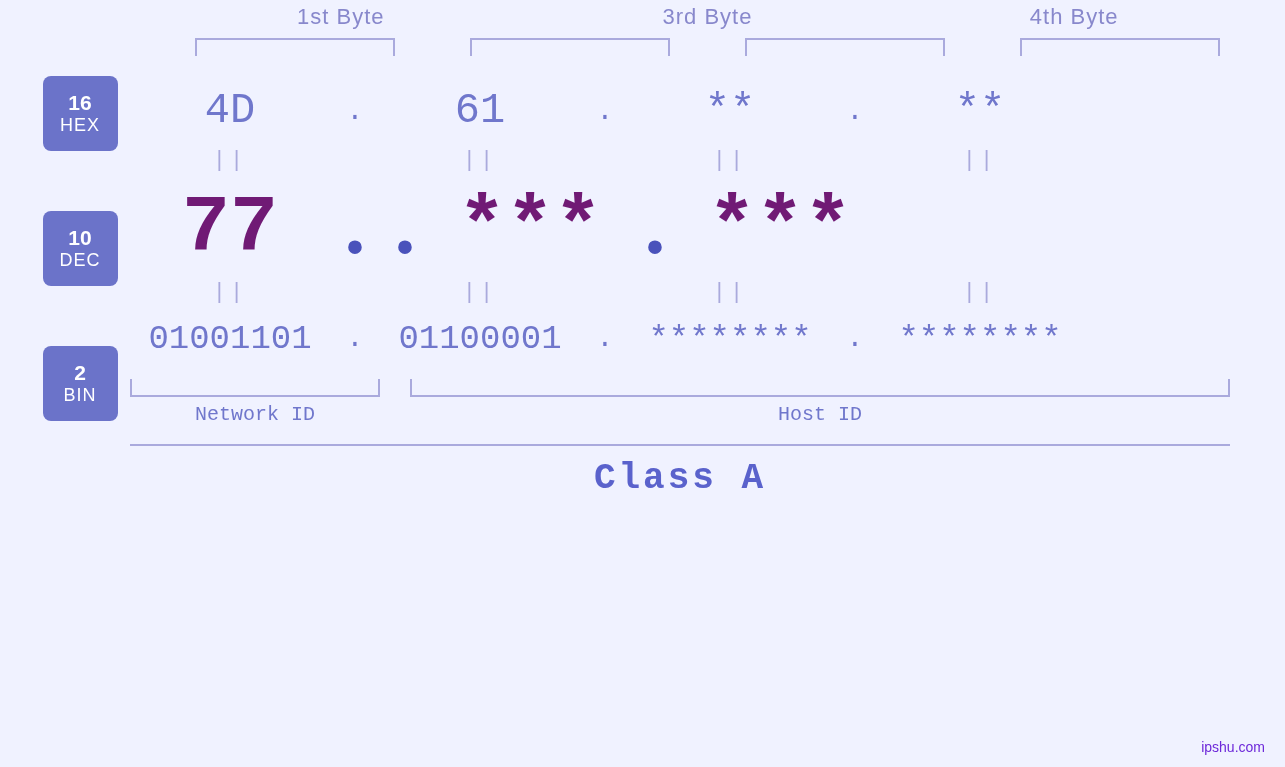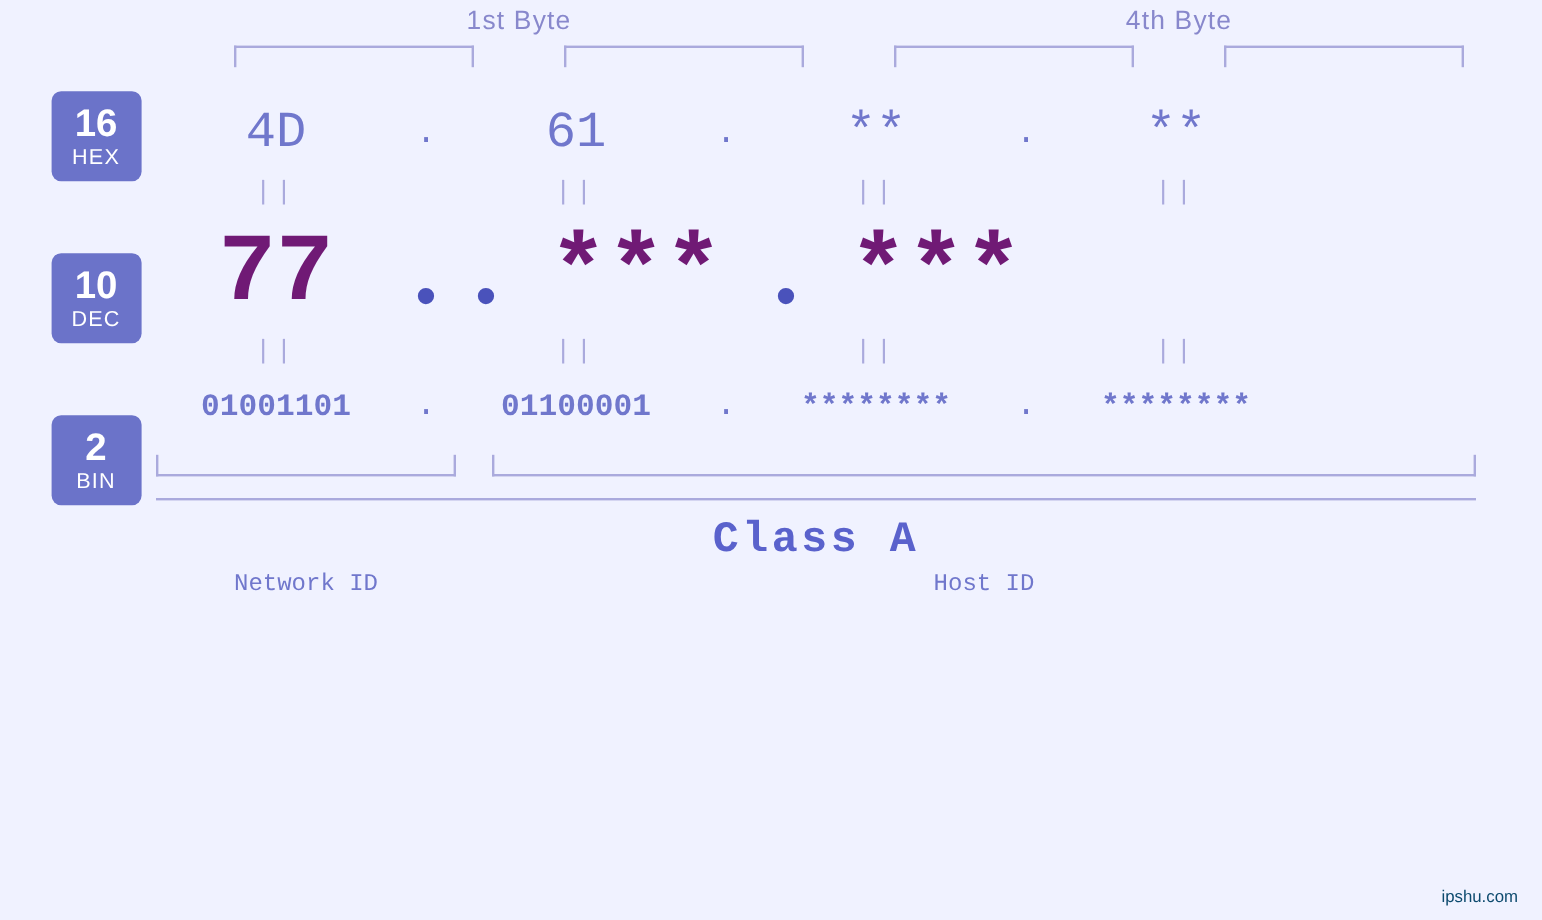--- a/index.html
+++ b/index.html
@@ -76,21 +76,21 @@
       background: #6b73c9;
       border-radius: 8px;
       display: flex;
       flex-direction: column;
       align-items: center;
       justify-content: center;
       color: white;
     }
 
     .badge-num {
-      font-size: 32px;
+      font-size: 21px;
       font-weight: bold;
       font-family: Arial, sans-serif;
       line-height: 1.1;
     }
 
     .badge-label {
       font-size: 18px;
       font-family: Arial, sans-serif;
       letter-spacing: 1px;
     }
@@ -105,22 +105,21 @@
       font-size: 42px;
     }
 
     .dec-val {
       font-size: 80px;
       font-weight: bold;
       color: #701a75;
     }
 
     .bin-val {
-      font-size: 26px;
-      font-weight: bold;
+      font-size: 34px;
     }
 
     .dot-small {
       color: #7077cc;
       font-size: 28px;
       width: 30px;
       text-align: center;
       margin-bottom: 0px;
     }
 
@@ -137,21 +136,21 @@
       color: #aaaadd;
       font-size: 22px;
       letter-spacing: 4px;
     }
 
     
     .footer {
       position: absolute;
       bottom: 12px;
       right: 20px;
-      color: #0c4a6e;
+      color: #6d28d9;
       font-size: 14px;
       font-family: Arial, sans-serif;
     }
 
     
     .interleaved-row {
       display: flex;
       flex-direction: row;
       align-items: center;
       width: 1100px;
@@ -171,20 +170,21 @@
       justify-content: center;
     }
   </style>
 </head>
 <body>
 
 <div class="container">
 
   <div class="byte-headers">
     <div class="byte-header">1st Byte</div>
+    <div class="byte-header">3rd Byte</div>
     <div class="byte-header">4th Byte</div>
   </div>
 
   <div class="bracket-row">
     <div class="bracket"></div>
     <div class="bracket"></div>
     <div class="bracket"></div>
     <div class="bracket"></div>
   </div>
 
@@ -314,37 +314,37 @@
 
       <div style="display:flex; flex-direction:row; align-items:flex-end; width:1100px; margin-top:8px;">
 
         <div style="width:250px; height:18px; border-bottom:2px solid #aaaadd; border-left:2px solid #aaaadd; border-right:2px solid #aaaadd;"></div>
 
         <div style="width:30px;"></div>
 
         <div style="flex:1; height:18px; border-bottom:2px solid #aaaadd; border-left:2px solid #aaaadd; border-right:2px solid #aaaadd;"></div>
       </div>
 
+      <div style="display:flex; flex-direction:row; width:1100px; margin-top:6px;">
+        <div style="width:250px; text-align:center;">
+          <span style="color:#7077cc; font-size:20px; font-family:'Courier New',Courier,monospace;">Network ID</span>
+        </div>
+        <div style="width:30px;"></div>
+        <div style="flex:1; text-align:center;">
+          <span style="color:#7077cc; font-size:20px; font-family:'Courier New',Courier,monospace;">Host ID</span>
+        </div>
+      </div>
+
       <div style="width:1100px; margin-top:18px;">
         <div style="width:100%; height:2px; background:#aaaadd; margin-bottom:12px;"></div>
         <div style="text-align:center;">
           <span style="color:#5a62cc; font-size:36px; font-family:'Courier New',Courier,monospace; font-weight:bold; letter-spacing:3px;">Class A</span>
         </div>
       </div>
 
-      <div style="display:flex; flex-direction:row; width:1100px; margin-top:6px;">
-        <div style="width:250px; text-align:center;">
-          <span style="color:#7077cc; font-size:20px; font-family:'Courier New',Courier,monospace;">Network ID</span>
-        </div>
-        <div style="width:30px;"></div>
-        <div style="flex:1; text-align:center;">
-          <span style="color:#7077cc; font-size:20px; font-family:'Courier New',Courier,monospace;">Host ID</span>
-        </div>
-      </div>
-
     </div>
   </div>
 
 </div>
 
 <div class="footer">
   <span>ipshu.com</span>
 </div>
 
 </body></html>

